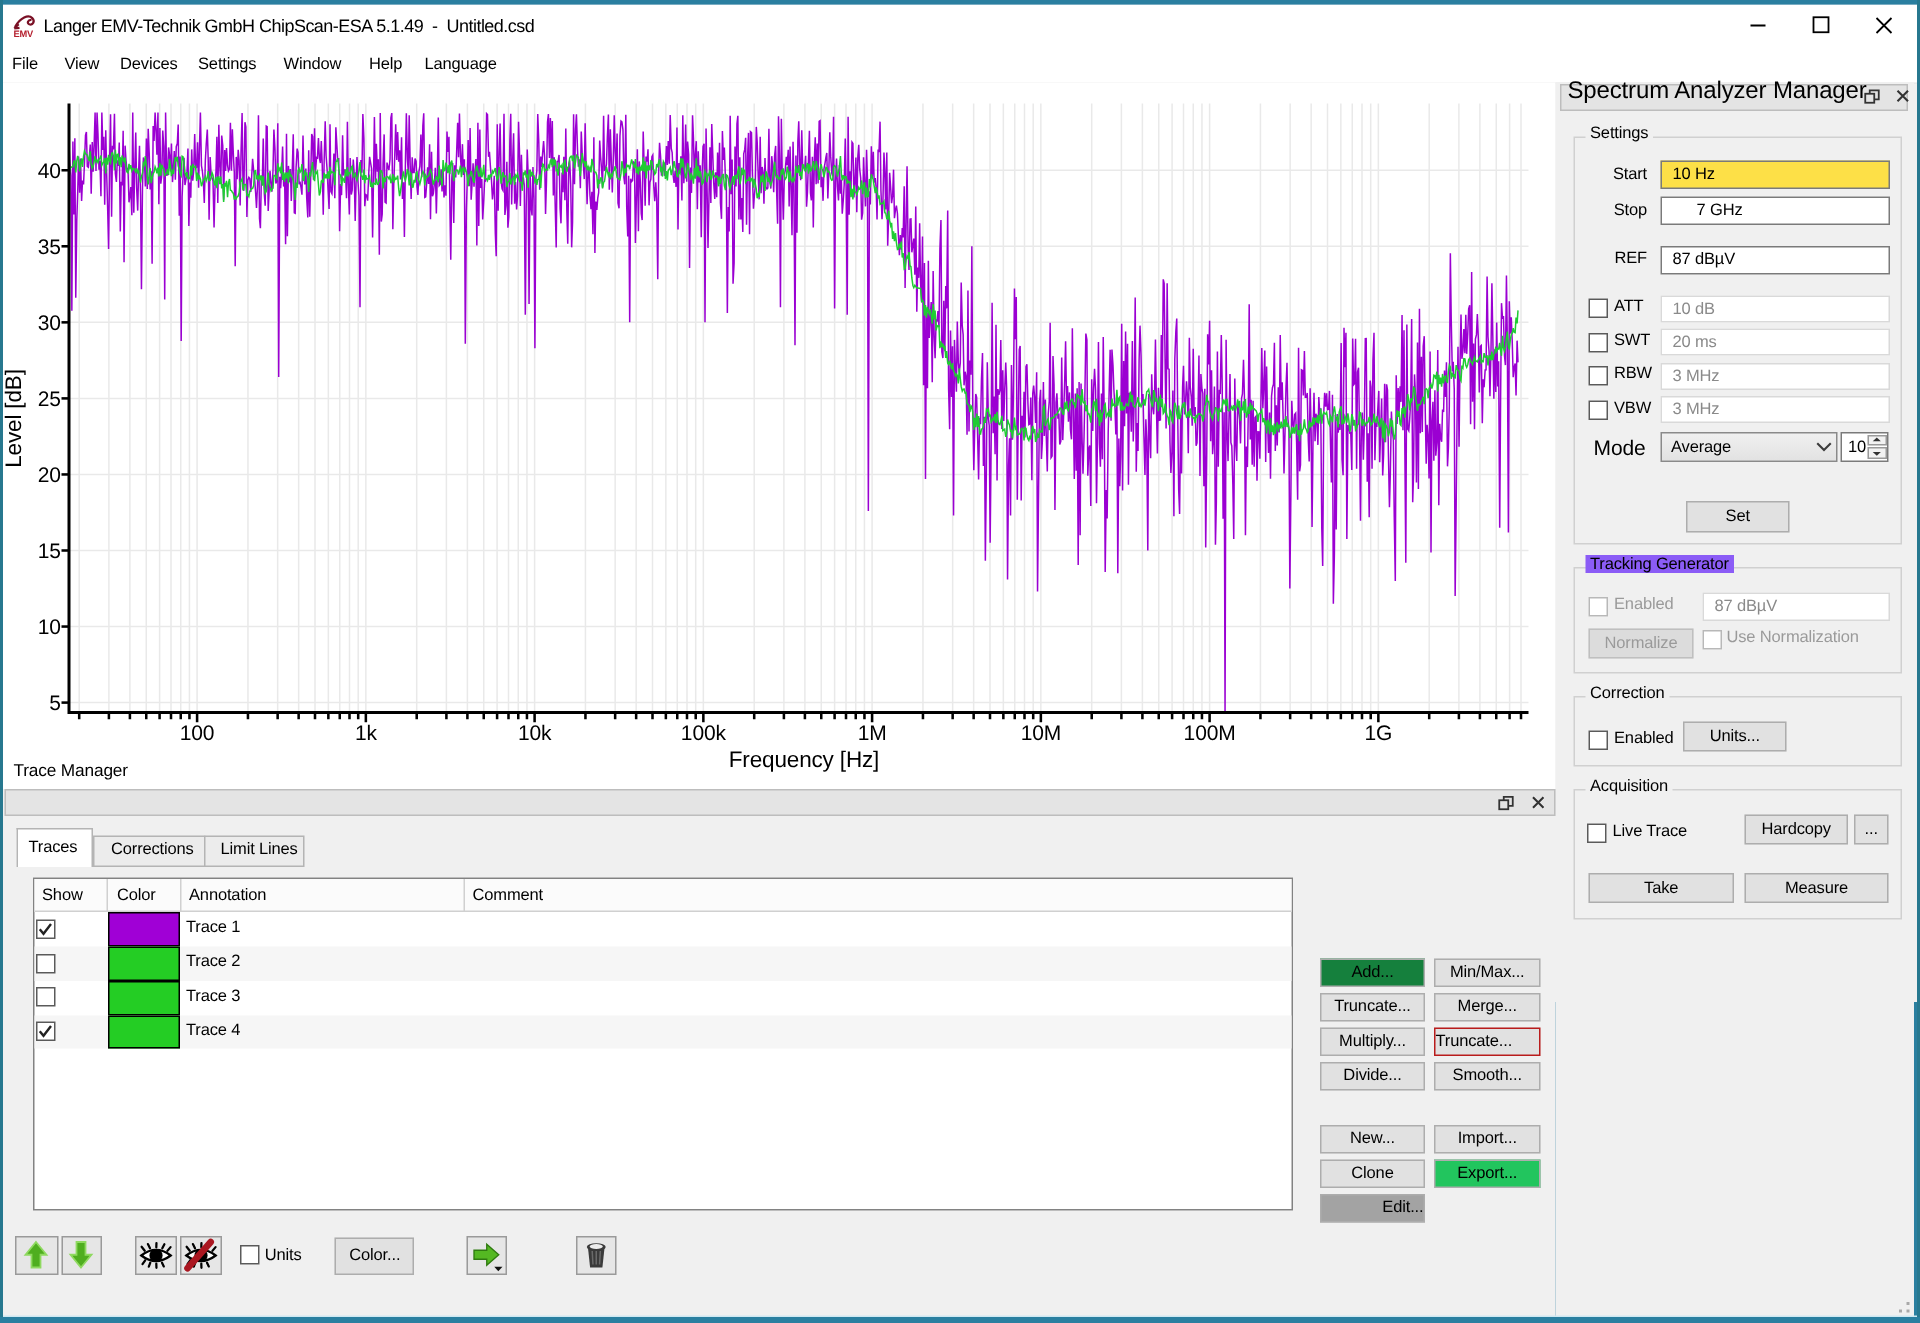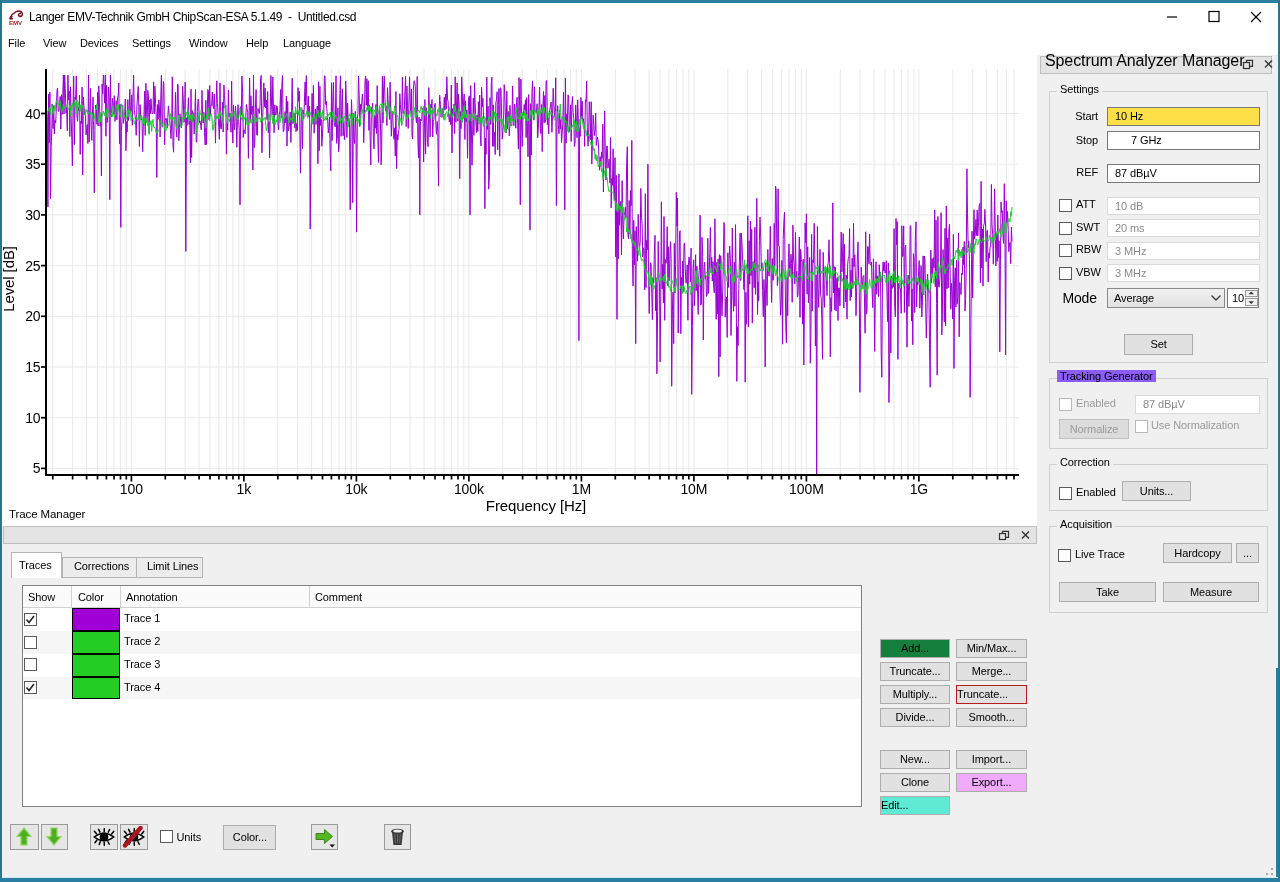--- a/index.html
+++ b/index.html
@@ -346,22 +346,22 @@
 <div style="position:absolute;left:954px;top:635.9px;width:71px;height:19px;background:#e1e1e1;border:1px solid #adadad;box-sizing:border-box;color:#000;font-size:11px;text-align:center;line-height:17px">Min/Max...</div>
 <div style="position:absolute;left:878px;top:658.8px;width:70px;height:19px;background:#e1e1e1;border:1px solid #adadad;box-sizing:border-box;color:#000;font-size:11px;text-align:center;line-height:17px">Truncate...</div>
 <div style="position:absolute;left:954px;top:658.8px;width:71px;height:19px;background:#e1e1e1;border:1px solid #adadad;box-sizing:border-box;color:#000;font-size:11px;text-align:center;line-height:17px">Merge...</div>
 <div style="position:absolute;left:878px;top:681.6999999999999px;width:70px;height:19px;background:#e1e1e1;border:1px solid #adadad;box-sizing:border-box;color:#000;font-size:11px;text-align:center;line-height:17px">Multiply...</div>
 <div style="position:absolute;left:954px;top:681.6999999999999px;width:71px;height:19px;background:#e1e1e1;border:1px solid #b91c1c;box-sizing:border-box;color:#000;font-size:11px;line-height:17px">Truncate...</div>
 <div style="position:absolute;left:878px;top:704.5999999999999px;width:70px;height:19px;background:#e1e1e1;border:1px solid #adadad;box-sizing:border-box;color:#000;font-size:11px;text-align:center;line-height:17px">Divide...</div>
 <div style="position:absolute;left:954px;top:704.5999999999999px;width:71px;height:19px;background:#e1e1e1;border:1px solid #adadad;box-sizing:border-box;color:#000;font-size:11px;text-align:center;line-height:17px">Smooth...</div>
 <div style="position:absolute;left:878px;top:746.5px;width:70px;height:19px;background:#e1e1e1;border:1px solid #adadad;box-sizing:border-box;color:#000;font-size:11px;text-align:center;line-height:17px">New...</div>
 <div style="position:absolute;left:954px;top:746.5px;width:71px;height:19px;background:#e1e1e1;border:1px solid #adadad;box-sizing:border-box;color:#000;font-size:11px;text-align:center;line-height:17px">Import...</div>
 <div style="position:absolute;left:878px;top:769.5px;width:70px;height:19px;background:#e1e1e1;border:1px solid #adadad;box-sizing:border-box;color:#000;font-size:11px;text-align:center;line-height:17px">Clone</div>
-<div style="position:absolute;left:954px;top:769.5px;width:71px;height:19px;background:#f0abfc;border:1px solid #adadad;box-sizing:border-box;color:#000;font-size:11px;text-align:center;line-height:17px">Export...</div>
-<div style="position:absolute;left:878px;top:792.8px;width:70px;height:19px;background:#5eead4;border:1px solid #adadad;box-sizing:border-box;color:#000;font-size:11px;text-align:left;line-height:17px">Edit...</div>
+<div style="position:absolute;left:954px;top:769.5px;width:71px;height:19px;background:#22c55e;border:1px solid #adadad;box-sizing:border-box;color:#000;font-size:11px;text-align:center;line-height:17px">Export...</div>
+<div style="position:absolute;left:878px;top:792.8px;width:70px;height:19px;background:#a3a3a3;border:1px solid #adadad;box-sizing:border-box;color:#000;font-size:11px;text-align:right;line-height:17px">Edit...</div>
 <div style="position:absolute;left:8px;top:821px;width:28.5px;height:25.5px;background:#e6e6e6;border:1px solid #9a9a9a;box-sizing:border-box"><svg width="26" height="24" viewBox="0 0 26 24">
         <path d="M13 3 L20 11.5 L16 11.5 L16 20 L10 20 L10 11.5 L6 11.5 Z" fill="#4fae1f" stroke="#8fd960" stroke-width="1.2"></path>
       </svg></div>
 <div style="position:absolute;left:39px;top:821px;width:26.5px;height:25.5px;background:#e6e6e6;border:1px solid #9a9a9a;box-sizing:border-box"><svg width="24" height="24" viewBox="0 0 24 24">
         <path d="M12 20 L19 11.5 L15 11.5 L15 3 L9 3 L9 11.5 L5 11.5 Z" fill="#4fae1f" stroke="#8fd960" stroke-width="1.2"></path>
       </svg></div>
 <div style="position:absolute;left:88px;top:821px;width:28px;height:25.5px;background:#e6e6e6;border:1px solid #9a9a9a;box-sizing:border-box"><svg width="26" height="24" viewBox="0 0 26 24">
         <path d="M3.2 12 Q13 4.6 22.8 12 Q13 19.4 3.2 12 Z" fill="#fdfdfd" stroke="#000" stroke-width="1.5"></path>
         <circle cx="13" cy="12" r="4.4" fill="#000"></circle>
         <g stroke="#000" stroke-width="1.5" stroke-linecap="round">

